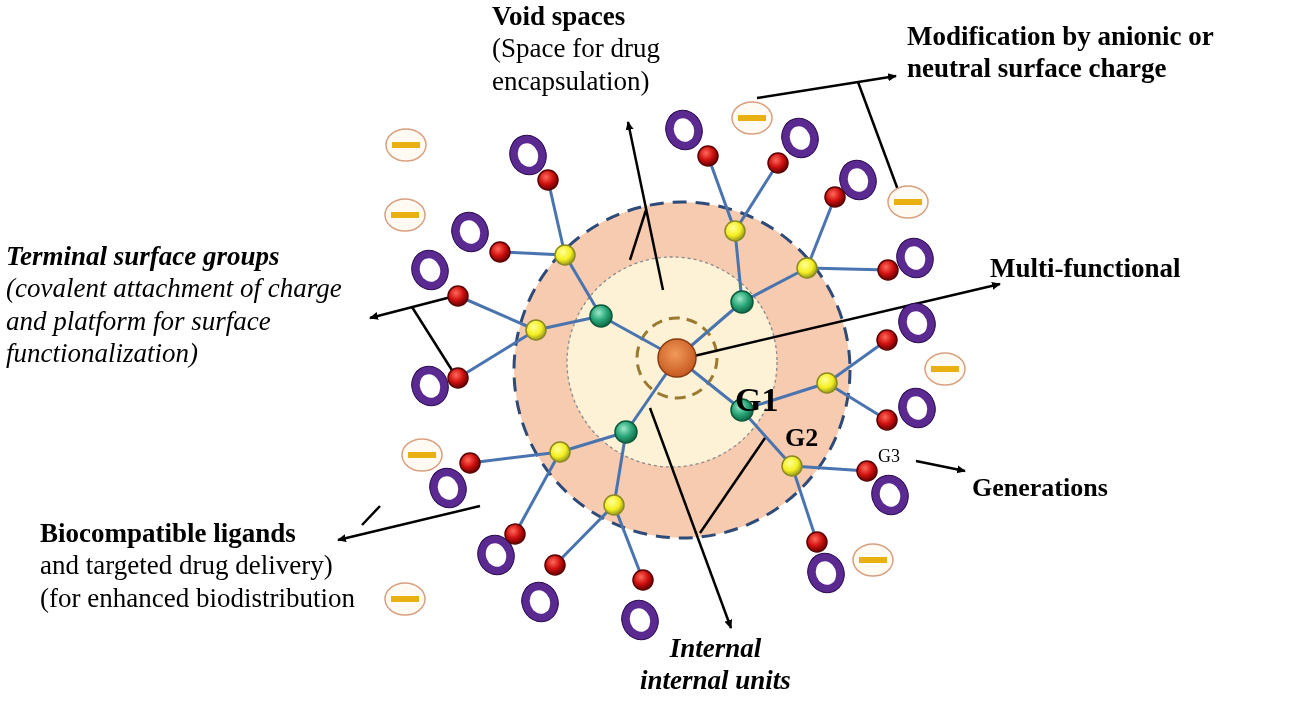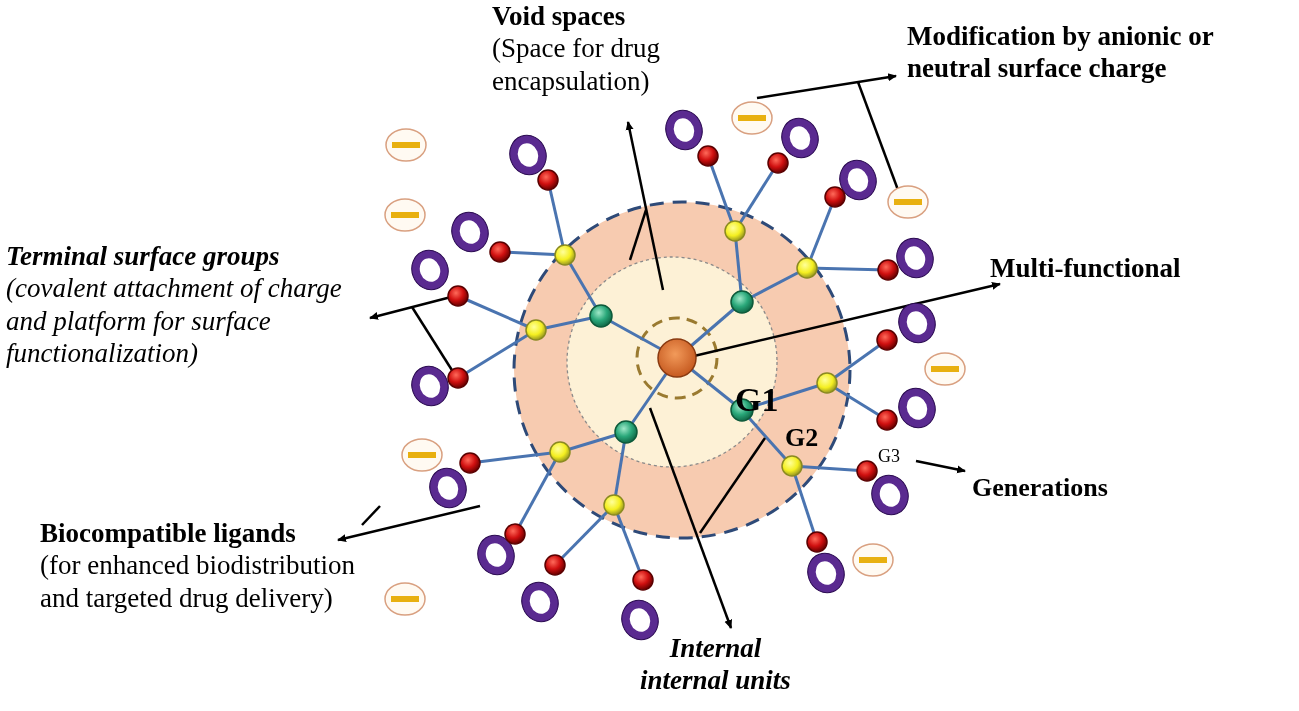--- a/index.html
+++ b/index.html
@@ -194,22 +194,22 @@
   <div>and platform for surface</div>
   <div>functionalization)</div>
 </div>
 
 <div class="lbl t center" style="left:990px; top:252px;">
   <div class="bold">Multi-functional</div>
 </div>
 
 <div class="lbl t" style="left:40px; top:517px;">
   <div class="bold">Biocompatible ligands</div>
+  <div>and targeted drug delivery)</div>
   <div>(for enhanced biodistribution</div>
-  <div>and targeted drug delivery)</div>
 </div>
 
 <div class="lbl t center" style="left:640px; top:632px;font-style:italic;">
   <div class="bold">Internal</div>
   <div class="bold">internal units</div>
 </div>
 
 <div class="lbl bold" style="left:735px; top:380px; font-size:34px;">G1</div>
 <div class="lbl bold" style="left:785px; top:422px; font-size:26px;">G2</div>
 <div class="lbl" style="left:878px; top:446px; font-size:18px;">G3</div>

